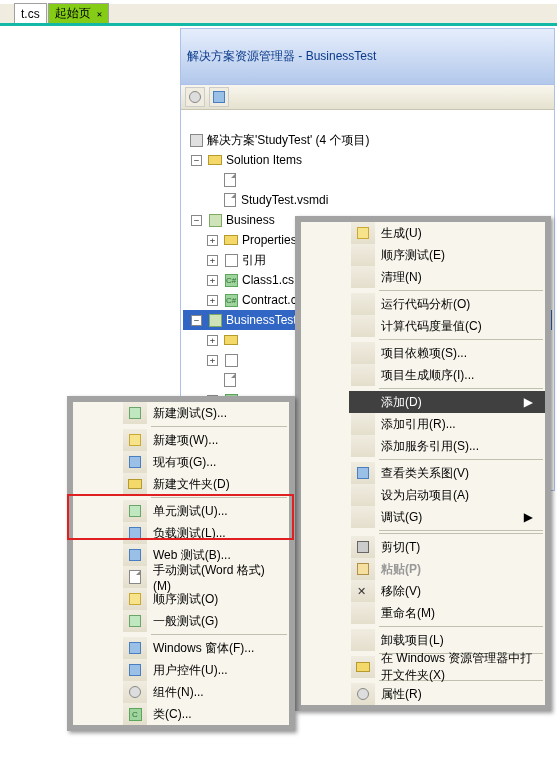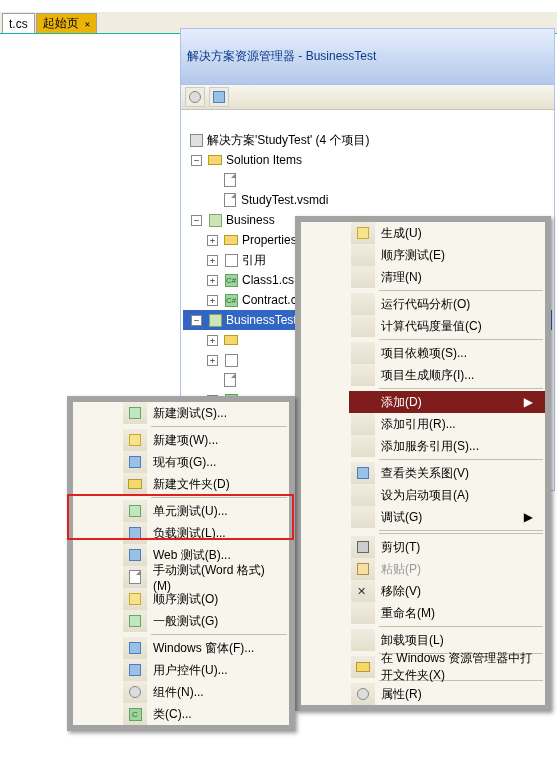--- a/index.html
+++ b/index.html
@@ -1,41 +1,41 @@
 <!DOCTYPE html>
 <html><head>
 <meta charset="utf-8">
 <style>
 * { margin: 0; padding: 0; box-sizing: border-box; font-family: "SimSun", "Microsoft YaHei", Tahoma, sans-serif; font-size: 12px; }
 body { background: #fff; width: 557px; height: 758px; position: relative; overflow: hidden; }
 
-.tabs-area { position: absolute; top: 12px; left: 0; right: 0; height: 22px; background: #f0ede0; border-bottom: 1px solid #14b8a6; display: flex; align-items: flex-end; padding-left: 2px;}
-.tab { background: #eab308; border: 1px solid #a0a0a0; border-bottom: none; padding: 2px 6px; margin-right: 1px; height: 20px; display: flex; align-items: center; gap: 2px; }
+.tabs-area { position: absolute; top: 4px; left: 0; right: 0; height: 22px; background: #f0ede0; border-bottom: 3px solid #14b8a6; display: flex; align-items: flex-end; padding-left: 14px;}
+.tab { background: #84cc16; border: 1px solid #a0a0a0; border-bottom: none; padding: 2px 6px; margin-right: 1px; height: 20px; display: flex; align-items: center; gap: 2px; }
 .tab.sel { background: #fff; }
 
 .panel { position: absolute; top: 28px; left: 180px; width: 375px; border: 1px solid #adc0e9; background: #f0f0e8; }
 .panel-title { background: linear-gradient(#e6eefc,#b2c8eb); color: #0b3a8a; padding: 19px 6px; border-bottom: 1px solid #adc0e9; }
 .panel-toolbar { background: linear-gradient(#f8f6ed,#e6e2d0); border-bottom: 1px solid #c8c4b4; padding: 2px 4px; display: flex; gap: 4px; }
 .toolbar-btn { width: 20px; height: 20px; background: #f0ece0; border: 1px solid #ccc; display:flex; align-items:center; justify-content:center;}
 
 .tree { padding: 20px 2px; background: #fff; }
 .tree-row { display: flex; align-items: center; height: 20px; padding-left: 2px; white-space: nowrap; }
 .tree-row.selected { background: #3166c4; color: #fff; }
 .toggle { width: 11px; height: 11px; border: 1px solid #888; display: inline-flex; align-items:center; justify-content:center; margin-right: 2px; background:#fff; color:#444; font-family:monospace; font-size:9px; line-height:9px;}
 .spacer { display:inline-block; }
 .node-icon { width: 16px; height: 16px; margin: 0 3px; display:inline-flex; align-items:center; justify-content:center;}
 
 .context-menu { position: absolute; background: #f7f5ec; border: 6px solid #a3a3a3; box-shadow: 2px 2px 4px rgba(0,0,0,0.4); padding-left: 48px; }
 .menu-main { top: 216px; left: 295px; width: 256px; }
 .menu-sub { top: 396px; left: 67px; width: 228px; }
 .menu-item { display: flex; align-items: center; height: 22px; padding: 0 12px 0 2px; }
-.menu-item.highlight { background: #7f1d1d; color: #fff; }
+.menu-item.highlight { background: #404040; color: #fff; }
 .menu-gutter { width: 24px; height: 22px; display: flex; align-items:center; justify-content:center; background: linear-gradient(#f0ece0,#e4decc); margin-right: 6px; flex-shrink:0;}
 .menu-item.highlight .menu-gutter { background: transparent; }
-.menu-item.disabled { color: #999; }
+.menu-item.disabled { color: #999; font-weight: bold; }
 .menu-sep { height: 1px; margin: 2px 2px 2px 30px; background: #c0c0b0; }
 .submenu-arrow { margin-left: auto; }
 
 .red-box { position: absolute; border: 2px solid #e02020; top: 494px; left: 67px; width: 227px; height: 46px; pointer-events: none; }
 
 .i-file  { width:12px; height:14px; background:#fff; border:1px solid #888; position:relative;}
 .i-file::after{content:"";position:absolute;top:-1px;right:-1px;border-width:0 0 5px 5px;border-style:solid;border-color:transparent transparent #888 transparent;}
 .i-folder{ width:14px; height:10px; background:#f5d86a; border:1px solid #b59a2e;}
 .i-cs    { width:13px; height:13px; background:#9fd49f; border:1px solid #5aa65a; font-size:8px; color:#2c6b2c; text-align:center; line-height:11px;}
 .i-proj  { width:13px; height:13px; background:#cfe3b8; border:1px solid #7fa862;}

